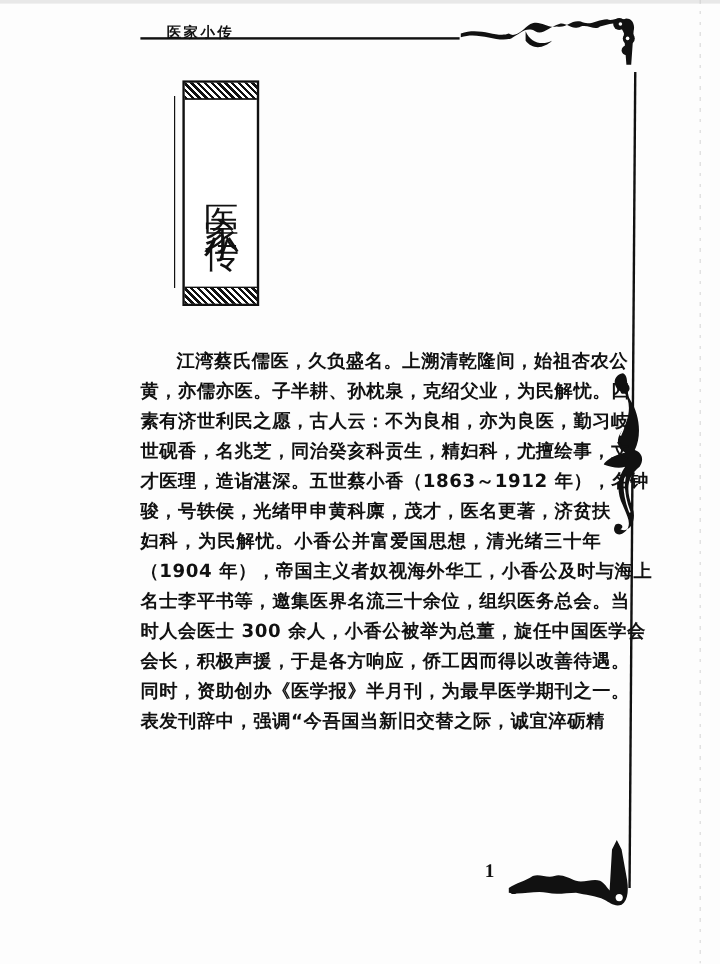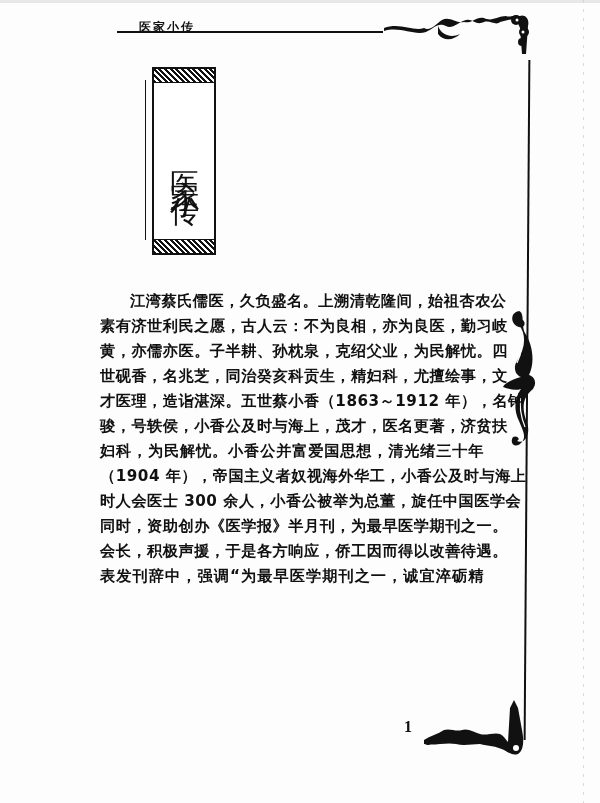--- a/index.html
+++ b/index.html
@@ -34,21 +34,21 @@
   .title-box .band.top { top:0; }
   .title-box .band.bottom { bottom:0; border-top:1px solid #111; border-bottom:none; }
   .title-text {
     position:absolute; left:0; right:0; top:22px; text-align:center;
     font-family: "DejaVu Sans", sans-serif; font-size:29px; line-height:38px;
     writing-mode:vertical-rl; height:150px; margin:0 auto; width:40px; letter-spacing:9px;
   }
   .title-outer-line { position:absolute; left:145px; top:80px; width:1px; height:160px; background:#111; }
 
   .body-text {
-    position:absolute; left:100px; top:289px; width:384px;
+    position:absolute; left:117px; top:289px; width:384px;
     font-size:15.2px; line-height:25px; font-weight:bold; text-align:justify;
     font-family: "DejaVu Sans", sans-serif; letter-spacing:0.5px;
   }
   .body-text .line { display:block; white-space:nowrap; text-align-last:justify; text-align:justify; height:25px; }
   .body-text .line.first { padding-left:30px; }
 
   .page-number {
     position:absolute; left:404px; top:718px; font-size:16px; font-weight:bold;
     font-family: "Liberation Serif", serif;
   }
@@ -88,26 +88,27 @@
 
 <div class="title-outer-line"></div>
 <div class="title-box">
   <div class="band top"></div>
   <div class="title-text">医家小传</div>
   <div class="band bottom"></div>
 </div>
 
 <div class="body-text">
   <span class="line first">江湾蔡氏儒医，久负盛名。上溯清乾隆间，始祖杏农公</span>
+  <span class="line">黄，亦儒亦医。子半耕、孙枕泉，克绍父业，为民解忧。四</span>
   <span class="line">素有济世利民之愿，古人云：不为良相，亦为良医，勤习岐</span>
-  <span class="line">黄，亦儒亦医。子半耕、孙枕泉，克绍父业，为民解忧。四</span>
   <span class="line">世砚香，名兆芝，同治癸亥科贡生，精妇科，尤擅绘事，文</span>
   <span class="line">才医理，造诣湛深。五世蔡小香（1863～1912 年），名钟</span>
-  <span class="line">骏，号轶侯，小香公及时与海上，茂才，医名更著，济贫扶</span>
+  <span class="line">骏，号轶侯，光绪甲申黄科廪，茂才，医名更著，济贫扶</span>
   <span class="line">妇科，为民解忧。小香公并富爱国思想，清光绪三十年</span>
   <span class="line">（1904 年），帝国主义者奴视海外华工，小香公及时与海上</span>
+  <span class="line">名士李平书等，邀集医界名流三十余位，组织医务总会。当</span>
   <span class="line">时人会医士 300 余人，小香公被举为总董，旋任中国医学会</span>
+  <span class="line">会长，积极声援，于是各方响应，侨工因而得以改善待遇。</span>
   <span class="line">同时，资助创办《医学报》半月刊，为最早医学期刊之一。</span>
-  <span class="line">会长，积极声援，于是各方响应，侨工因而得以改善待遇。</span>
-  <span class="line">表发刊辞中，强调“为最早医学期刊之一，诚宜淬砺精</span>
+  <span class="line">表发刊辞中，强调“今吾国当新旧交替之际，诚宜淬砺精</span>
 </div>
 
 <div class="page-number">1</div>
 
 </body></html>

